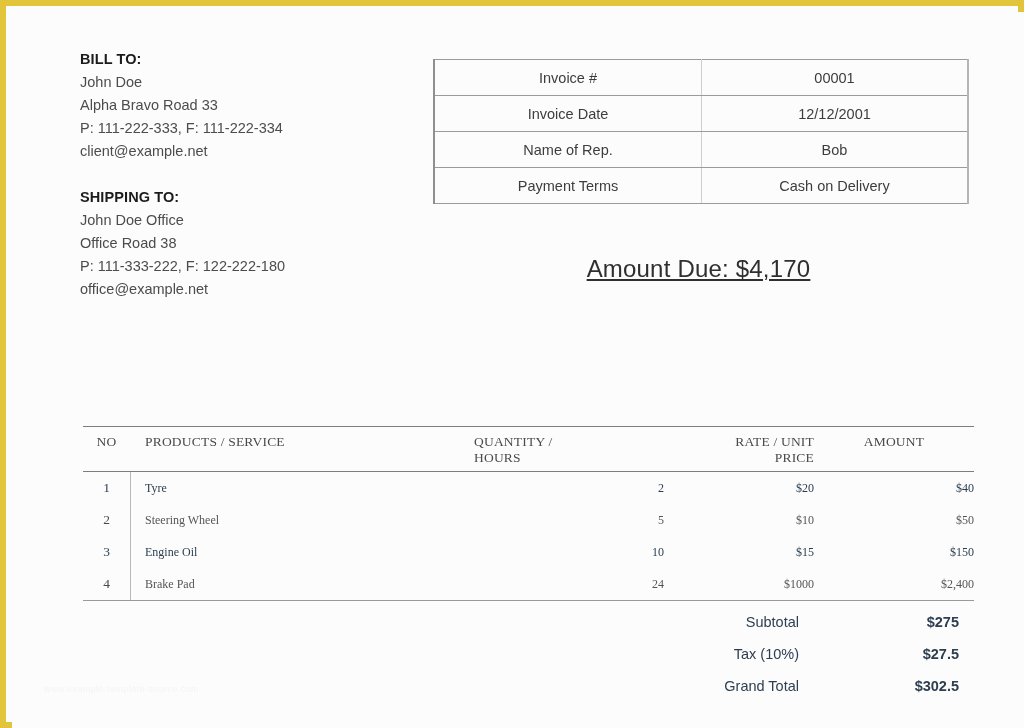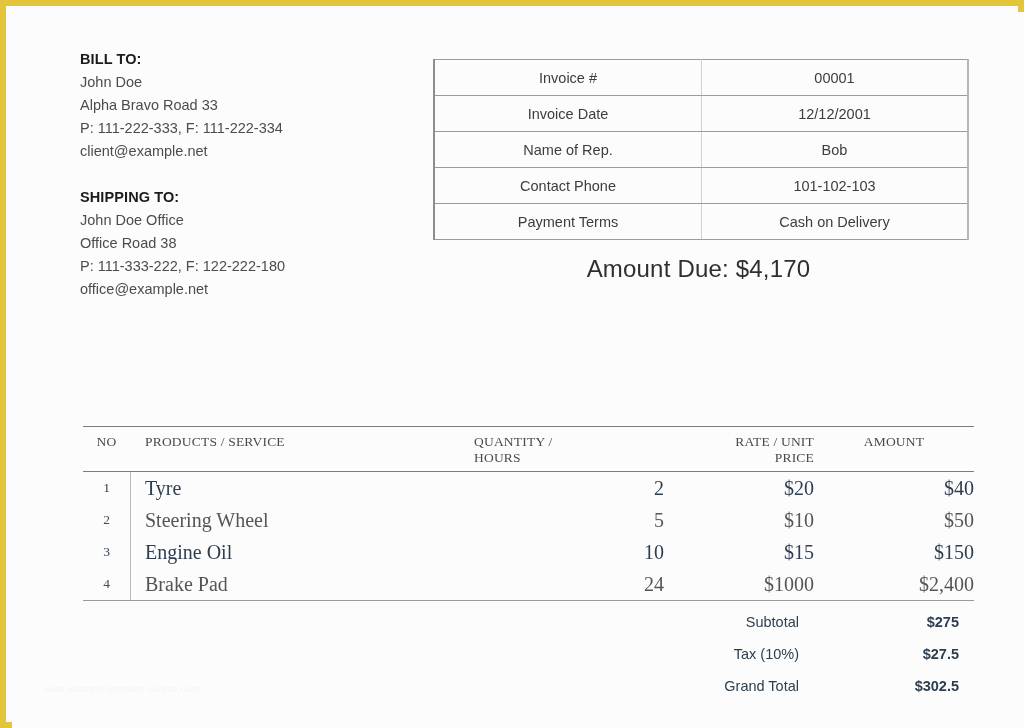--- a/index.html
+++ b/index.html
@@ -98,20 +98,21 @@
   
   #amount-due {
     position: absolute;
     left: 421px;
     top: 243px;
     width: 531px;
     text-align: center;
     font-size: 24px;
     color: #2f2f2f;
     letter-spacing: 0.2px;
+    text-decoration: underline;
   }
 
   
   #items {
     position: absolute;
     left: 71px;
     top: 414px;
     width: 876px;
   }
   #items table {
@@ -131,21 +132,21 @@
     border-bottom: 1px solid #7d7d7d;
   }
   #items th.h-no      { width: 47px;  text-align: center; }
   #items th.h-desc    { width: 329px; text-align: left; padding-left: 14px;
                         border-left: 1px solid transparent; }
   #items th.h-qty     { width: 190px; text-align: left; }
   #items th.h-rate    { width: 150px; text-align: right; }
   #items th.h-amount  { width: 160px; }
 
   #items td {
-    font-size: 20px;
+    font-size: 12px;
     color: #555555;
     height: 32px;
     vertical-align: middle;
     padding: 0;
   }
   #items td.c-no     { text-align: center; color: #4a4a4a; font-size: 13.5px; }
   #items td.c-desc   { text-align: left; padding-left: 14px;
                        border-left: 1px solid #b9b9b9; }
   #items td.c-qty,
   #items td.c-rate,
@@ -208,24 +209,20 @@
         </tr>
         <tr>
           <td class="det-label">Invoice Date</td>
           <td class="det-value">12/12/2001</td>
         </tr>
         <tr>
           <td class="det-label">Name of Rep.</td>
           <td class="det-value">Bob</td>
         </tr>
         <tr>
-          <td class="det-label">Contact Phone</td>
-          <td class="det-value">101-102-103</td>
-        </tr>
-        <tr>
           <td class="det-label">Payment Terms</td>
           <td class="det-value">Cash on Delivery</td>
         </tr>
       </tbody>
     </table>
 
     <div id="amount-due">Amount Due: $4,170</div>
 
     <div id="items">
       <table>

